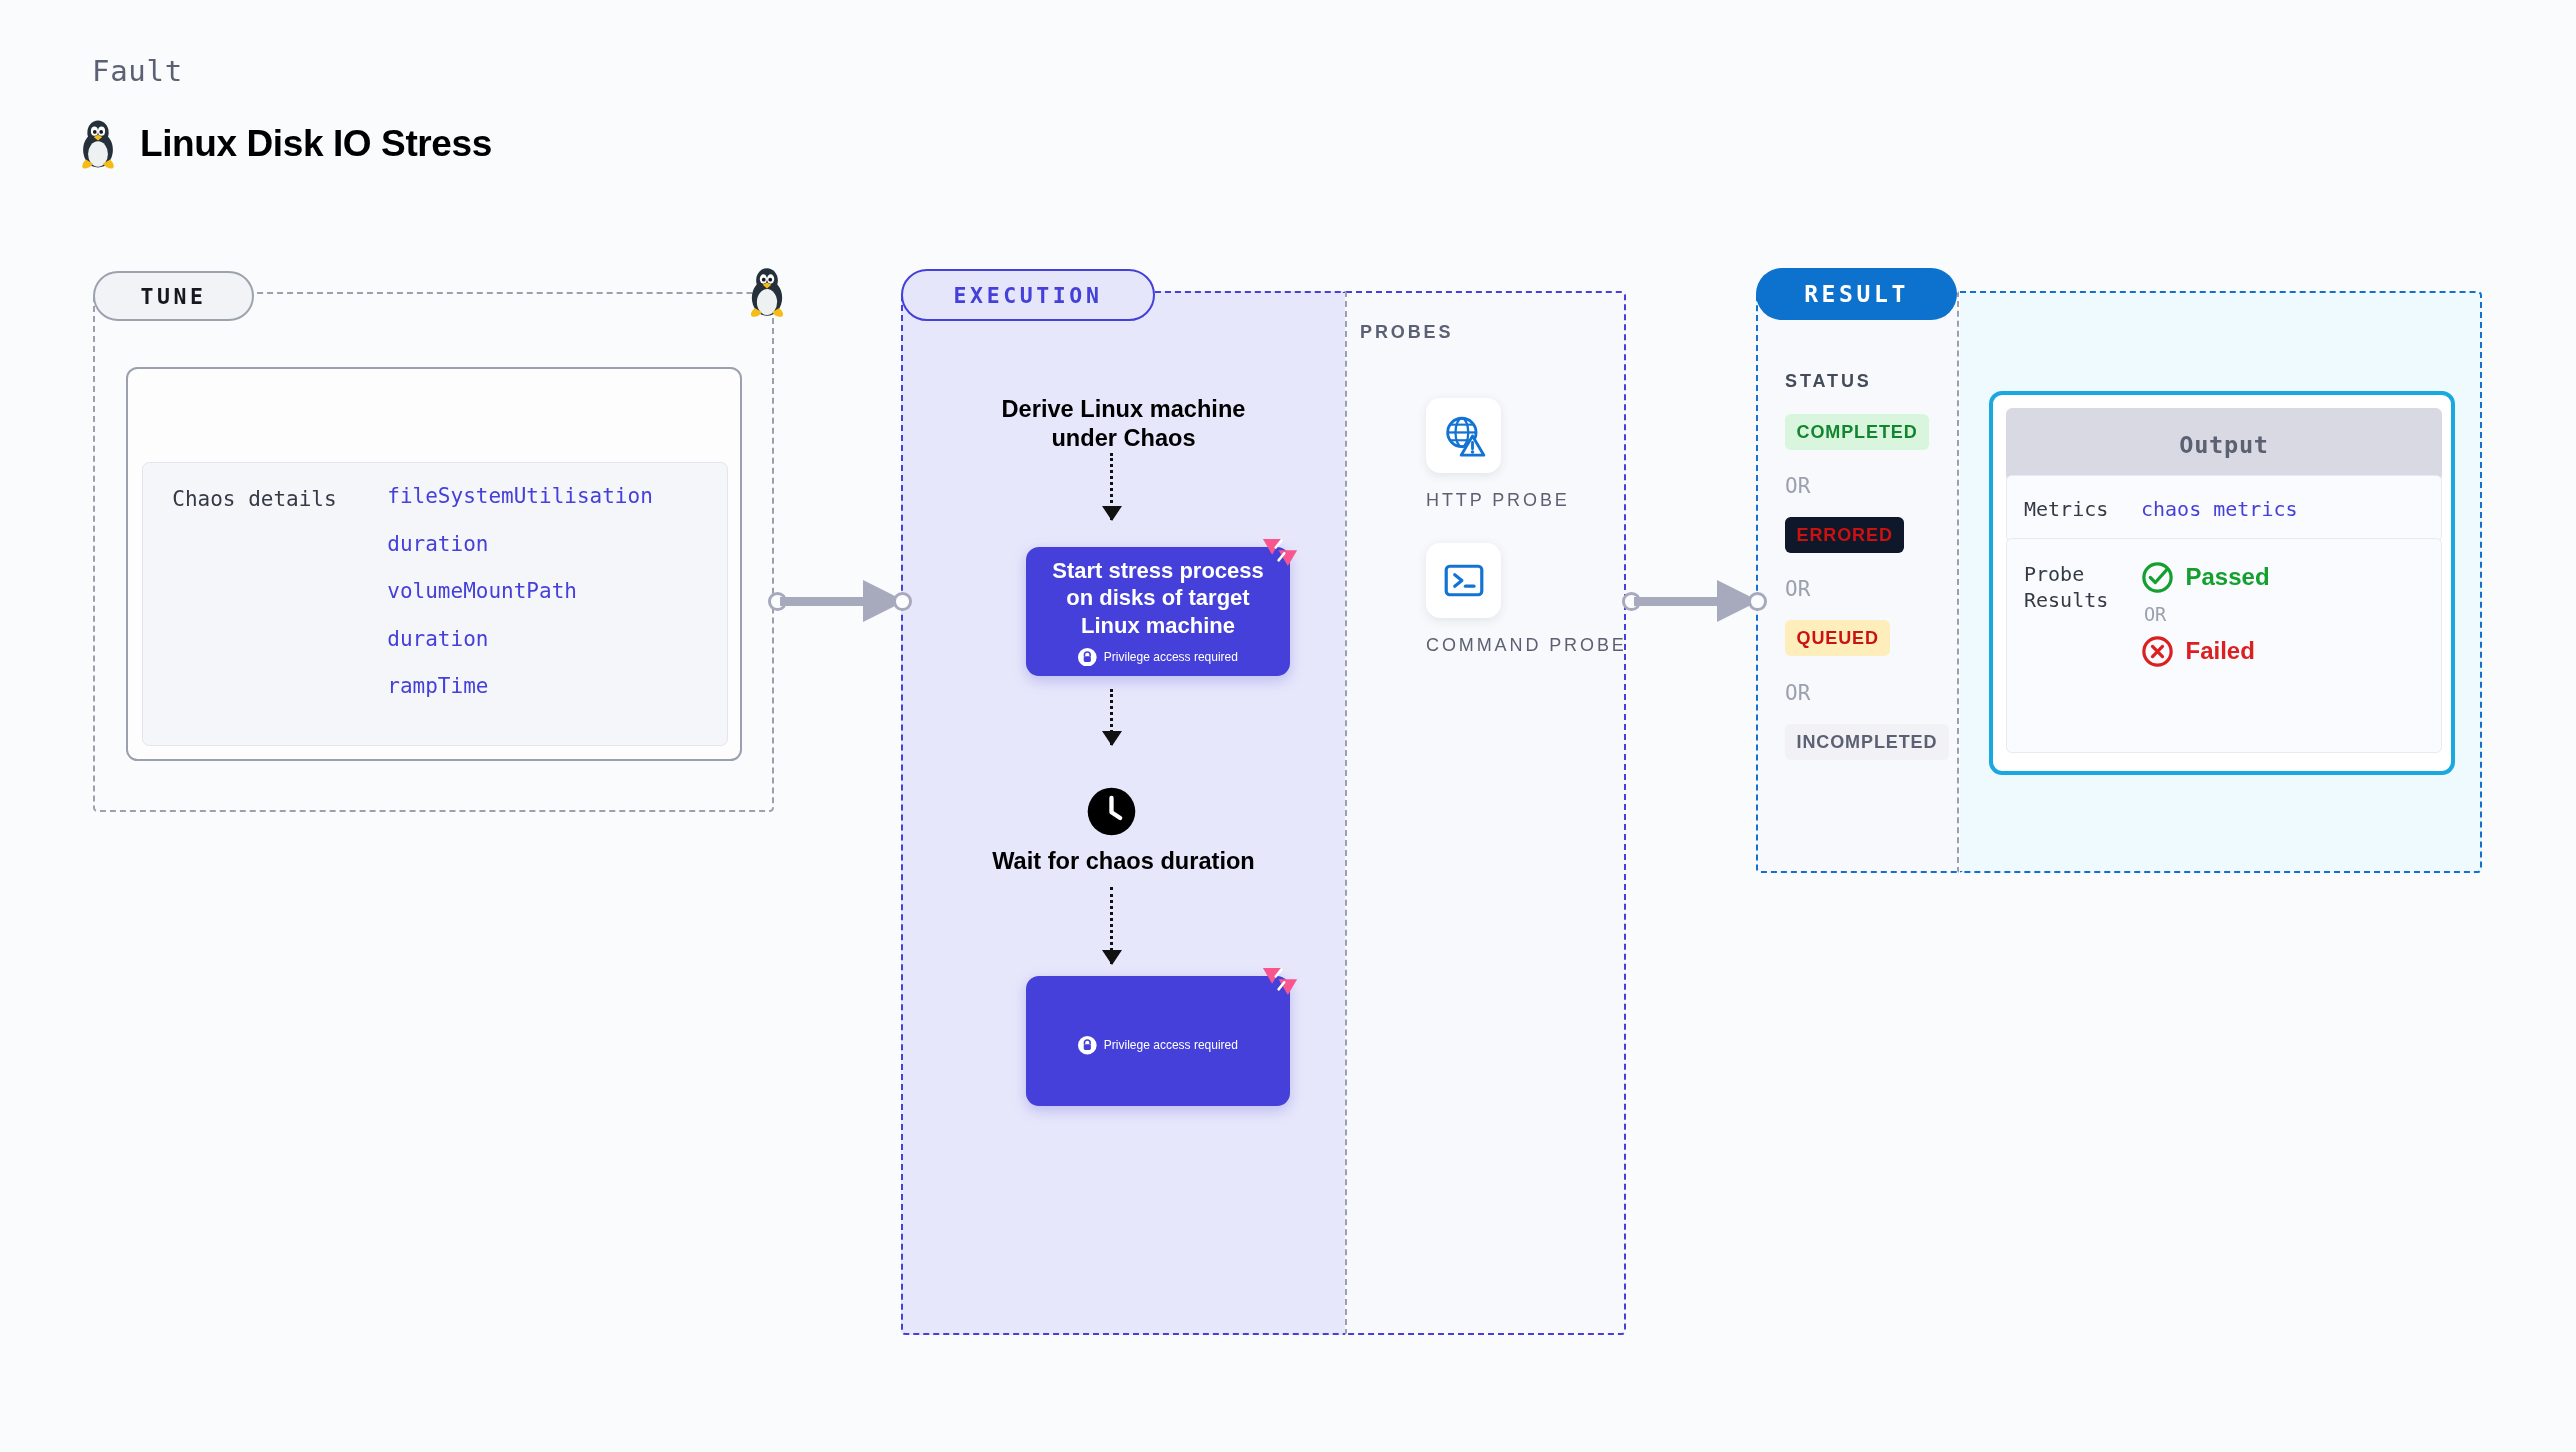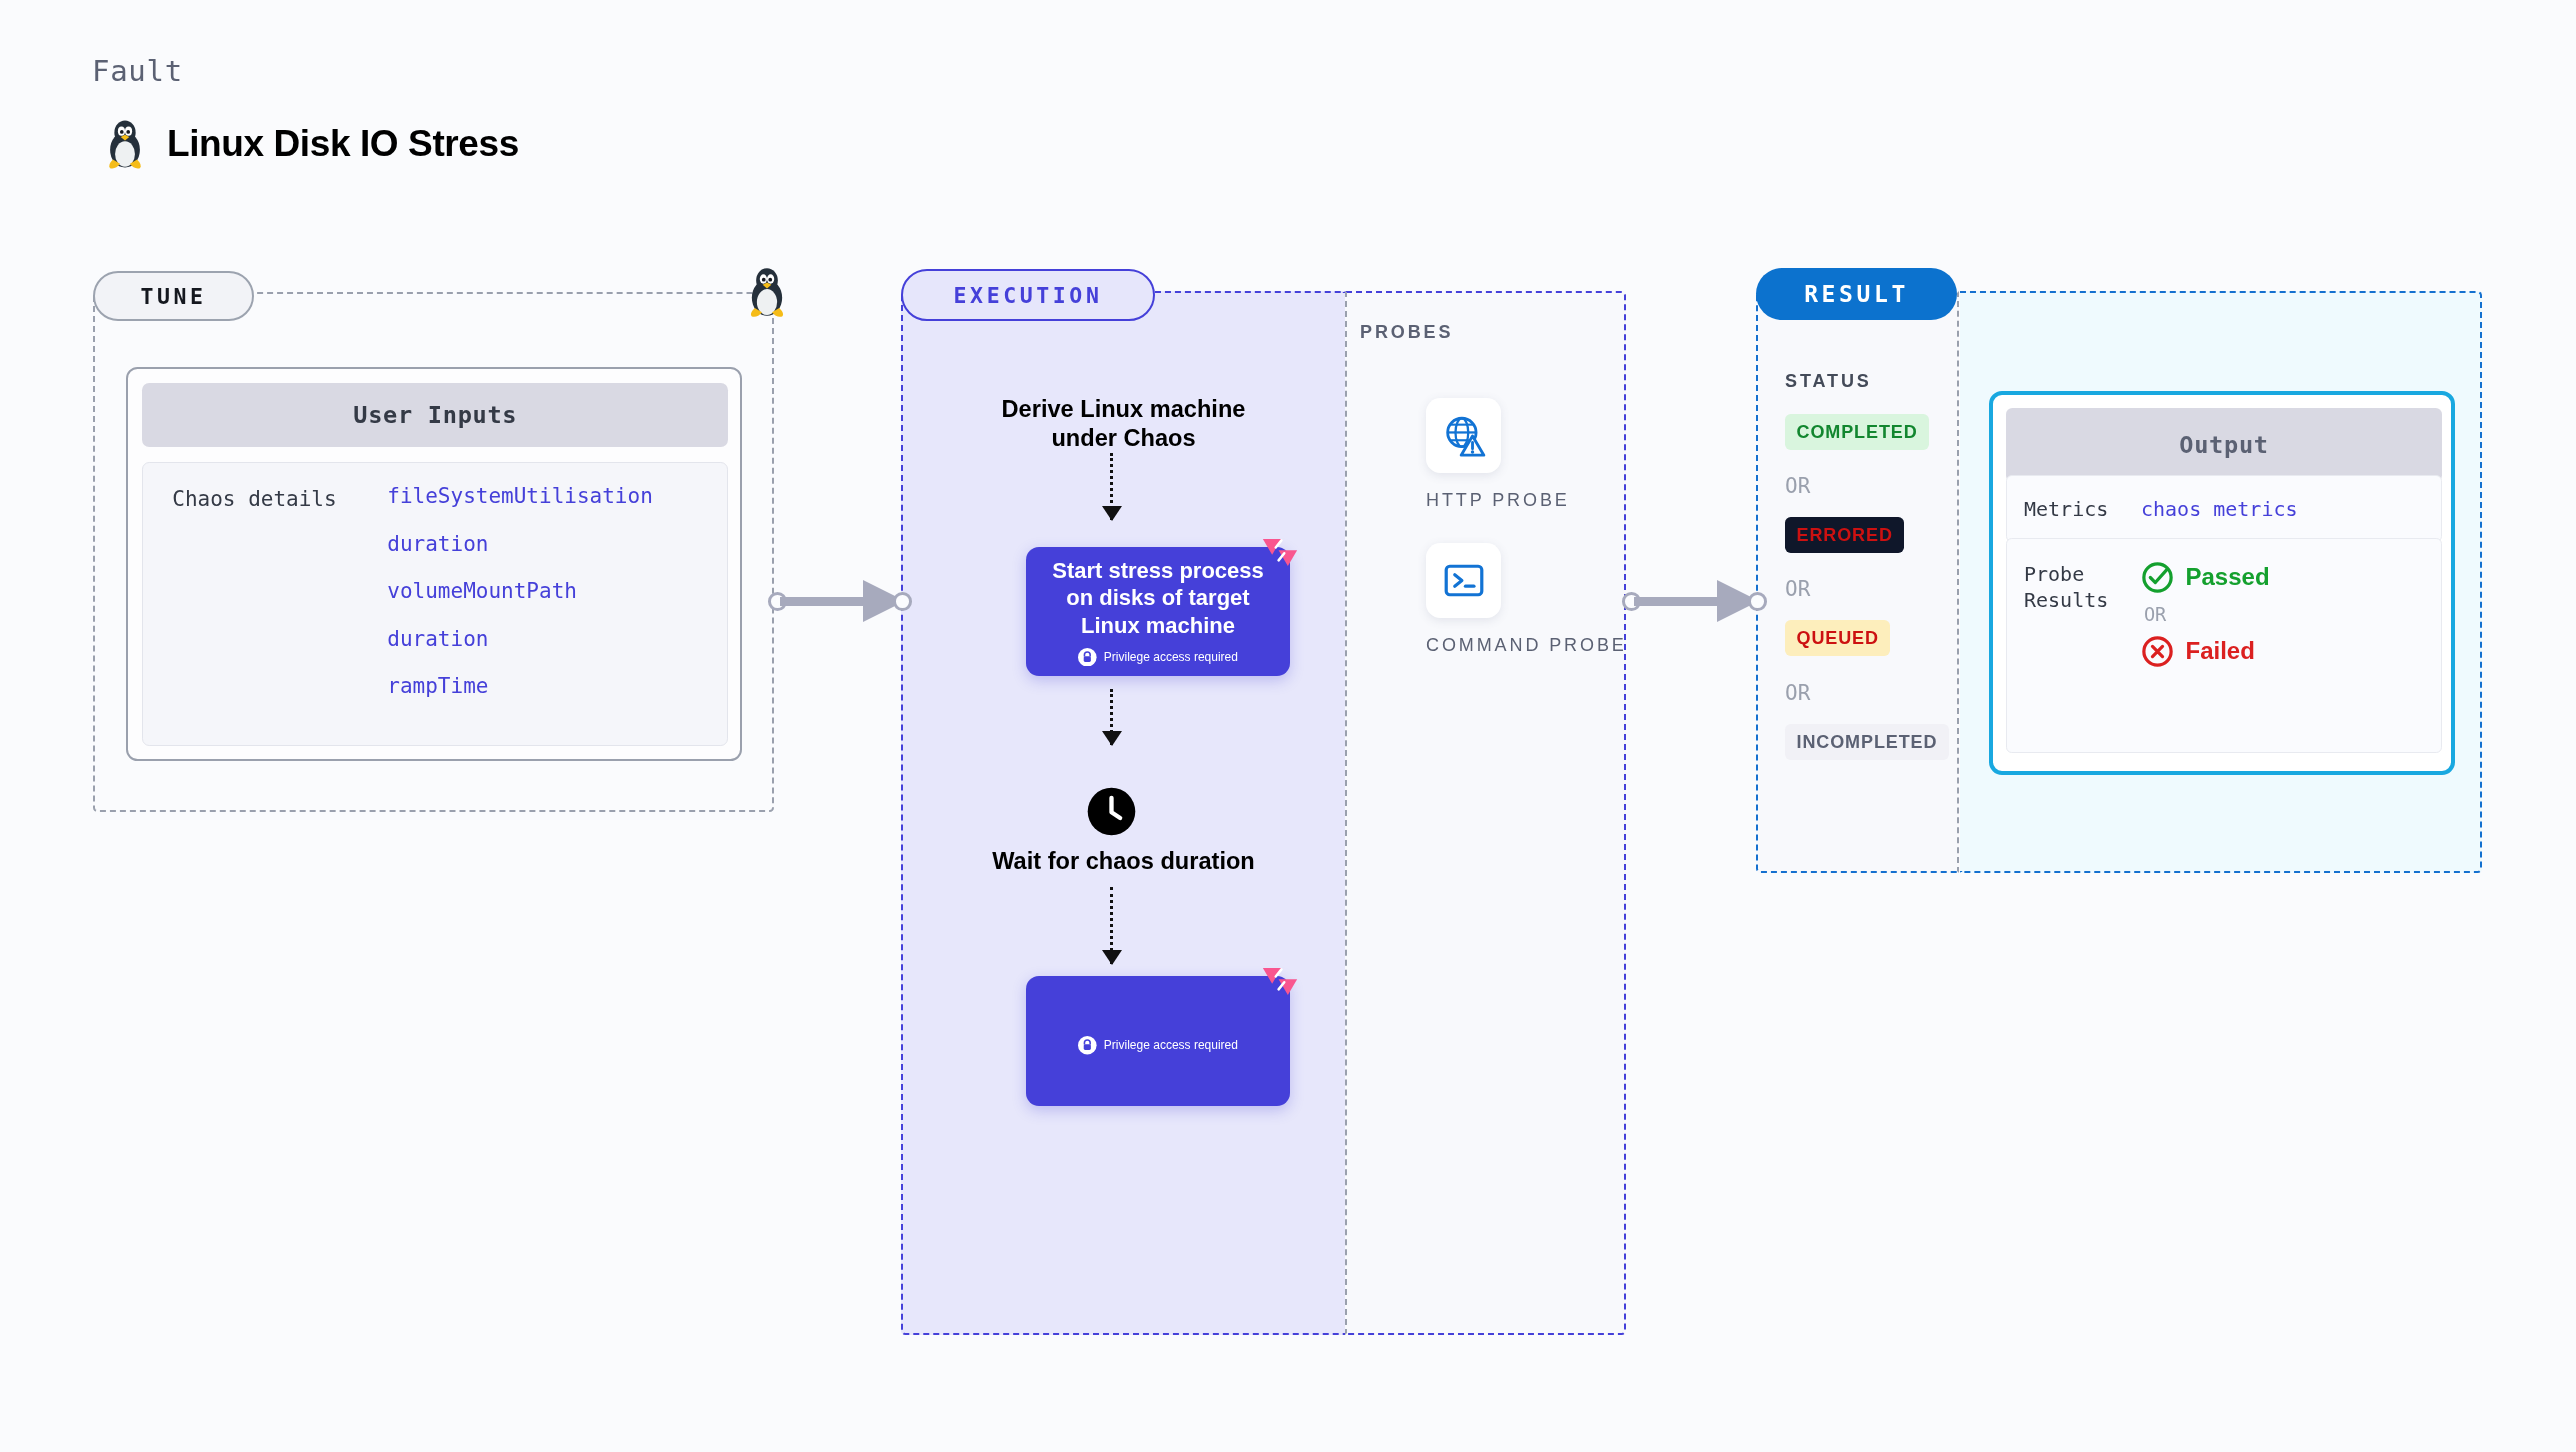--- a/index.html
+++ b/index.html
@@ -9,21 +9,21 @@
     font-family:"Liberation Sans",sans-serif;
     position:relative;overflow:hidden;
   }
 
   
   #hdr-fault{
     position:absolute;left:92px;top:54px;
     font-family:"DejaVu Sans Mono","Liberation Mono",monospace;
     font-size:29px;color:#5b6173;letter-spacing:0.7px;
   }
-  #hdr-row{position:absolute;left:103px;top:118px;display:flex;align-items:center;gap:20px;}
+  #hdr-row{position:absolute;left:76px;top:118px;display:flex;align-items:center;gap:20px;}
   #hdr-title{font-size:37px;font-weight:bold;color:#000;letter-spacing:-0.4px;}
 
   
   .tux{display:block;}
 
   
   .badge{
     position:absolute;z-index:6;
     display:flex;align-items:center;justify-content:center;
     border-radius:716px;box-sizing:border-box;
@@ -276,21 +276,20 @@
   <ellipse cx="26" cy="18" rx="5" ry="6.5" fill="#fff"></ellipse>
   <ellipse cx="36" cy="18" rx="5" ry="6.5" fill="#fff"></ellipse>
   <circle cx="26.5" cy="19" r="2.6" fill="#15181f"></circle>
   <circle cx="35.5" cy="19" r="2.6" fill="#15181f"></circle>
   <path d="M25 26 L31 31 L37 26 L31 23 Z" fill="#f5bc18"></path>
   <path d="M14 58 Q6 66 10 70 Q18 72 24 64 Z" fill="#f5bc18"></path>
   <path d="M48 58 Q56 66 52 70 Q44 72 38 64 Z" fill="#f5bc18"></path>
 </svg>
 
 <div id="ui-card">
-  <div id="ui-head">User Inputs</div>
   <div id="ui-body">
     <div id="ui-key">Chaos details</div>
     <div id="ui-vals">
       <div class="ui-val">fileSystemUtilisation</div>
       <div class="ui-val">duration</div>
       <div class="ui-val">volumeMountPath</div>
       <div class="ui-val">duration</div>
       <div class="ui-val">rampTime</div>
     </div>
   </div>

